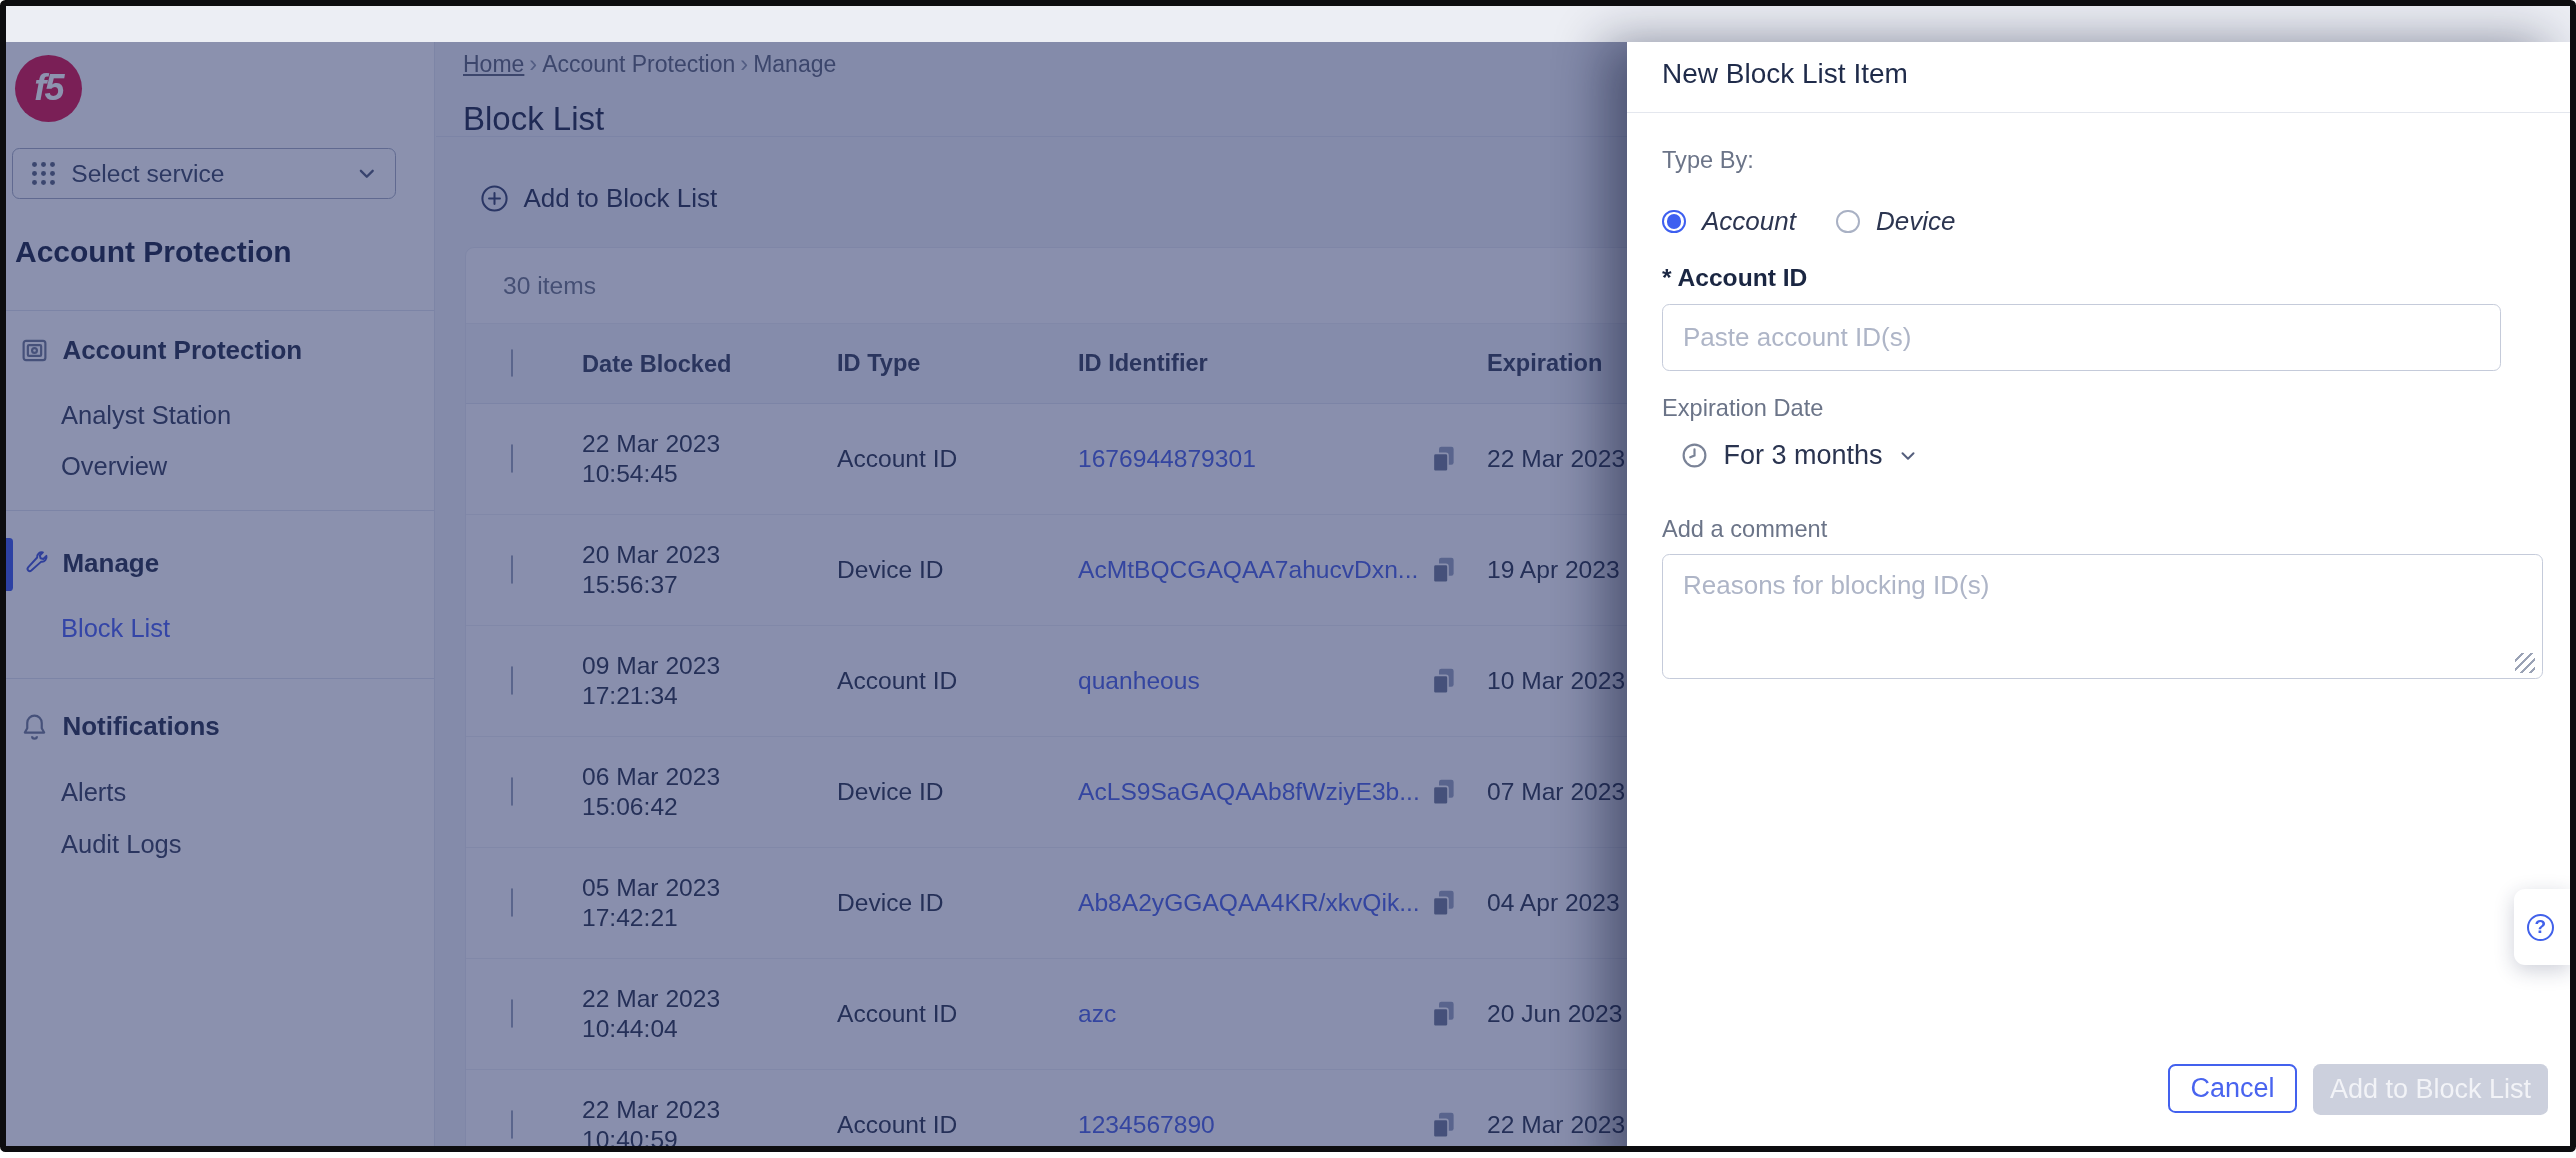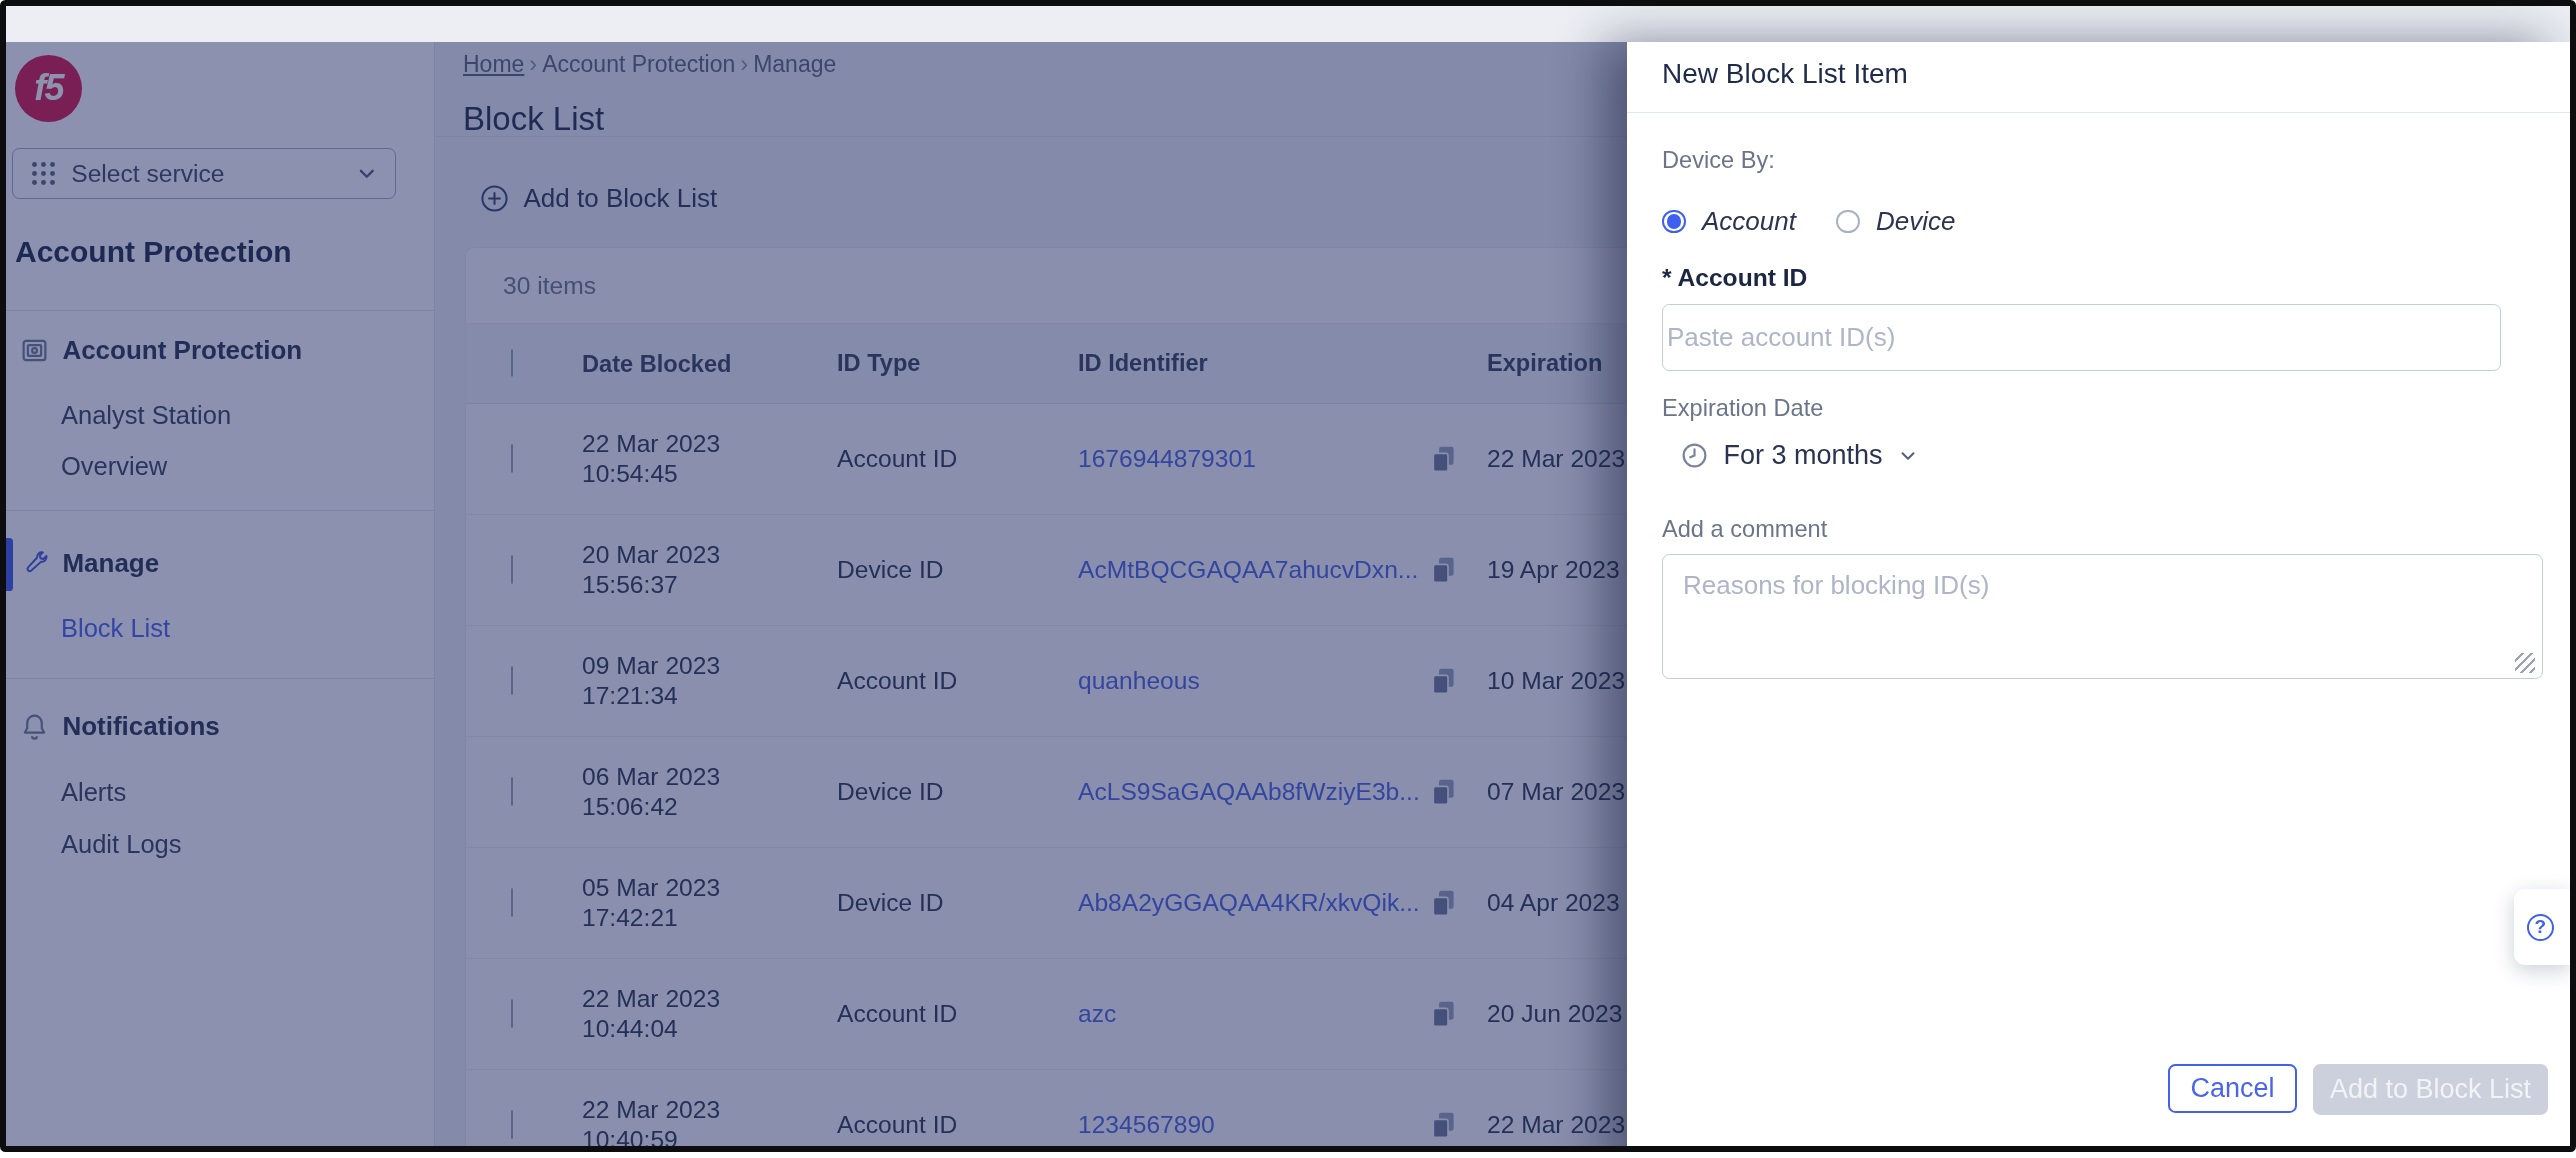--- a/index.html
+++ b/index.html
@@ -51,21 +51,21 @@
   .dr-title{position:absolute;left:35px;top:16.4px;font-size:28px;font-weight:500;color:#1f2b4a;}
   .dr-divider{position:absolute;left:0;right:0;top:70px;height:0.9px;background:#e4e7ee;}
   .dr-label{position:absolute;left:35px;font-size:23.6px;color:#6b7488;}
   .dr-label.bold{font-weight:700;color:#1a2642;font-size:24.6px;}
   .radio-row{position:absolute;left:35px;top:164px;display:flex;align-items:center;gap:40px;}
   .radio-opt{display:flex;align-items:center;gap:16.4px;cursor:pointer;font-style:italic;}
   .radio{width:23.6px;height:23.6px;border-radius:50%;border:2.7px solid #3e5ff0;position:relative;}
   .radio.sel::after{content:'';position:absolute;inset:2.7px;background:#3e5ff0;border-radius:50%;}
   .radio.unsel{border-color:#a9b1c4;}
   .radio-lbl{font-size:26px;color:#2c3550;}
-  .txt-input{position:absolute;left:35px;top:262px;width:839px;height:67px;border:1.8px solid #c5cbda;border-radius:7.3px;padding:0 4px;font-size:26px;color:#2c3550;background:#fff;outline:none;}
+  .txt-input{position:absolute;left:35px;top:262px;width:839px;height:67px;border:1.8px solid #c5cbda;border-radius:7.3px;padding:0 20px;font-size:26px;color:#2c3550;background:#fff;outline:none;}
   .txt-input::placeholder{color:#aeb5c7;}
   .exp-row{position:absolute;left:53px;top:398px;display:flex;align-items:center;gap:14.5px;cursor:pointer;}
   .exp-val{font-size:27px;color:#2a3450;}
   .comment{position:absolute;left:35px;top:512px;width:881px;height:125px;border:1.8px solid #c5cbda;border-radius:7.3px;padding:14.5px 20px;font-size:26px;color:#2c3550;resize:none;outline:none;}
   .comment::placeholder{color:#aeb5c7;}
   .resize-grip{position:absolute;left:888px;top:611px;width:20px;height:20px;background:
     repeating-linear-gradient(135deg,transparent,transparent 4.5px,#9aa2b5 4.5px,#9aa2b5 6.4px);pointer-events:none;}
   .dr-actions{position:absolute;right:22px;top:1022px;display:flex;gap:16px;}
   .btn-cancel{width:129px;height:49px;border:2.7px solid #4361ee;border-radius:7.3px;background:#fff;color:#4964ef;font-size:27px;cursor:pointer;}
   .btn-submit{width:235px;height:51px;border:none;border-radius:7.3px;background:#ccd0dd;color:#f2f3f7;font-size:27px;cursor:not-allowed;}
@@ -305,21 +305,21 @@
 </div>
     </section>
   </main>
 
   <div class="overlay"></div>
 
   <aside class="drawer">
     <div class="dr-title">New Block List Item</div>
     <div class="dr-divider"></div>
 
-    <div class="dr-label" style="top:105px">Device By:</div>
+    <div class="dr-label" style="top:105px">Type By:</div>
 
     <div class="radio-row">
       <span class="radio-opt">
         <span class="radio sel"></span>
         <span class="radio-lbl">Account</span>
       </span>
       <span class="radio-opt">
         <span class="radio unsel"></span>
         <span class="radio-lbl">Device</span>
       </span>

